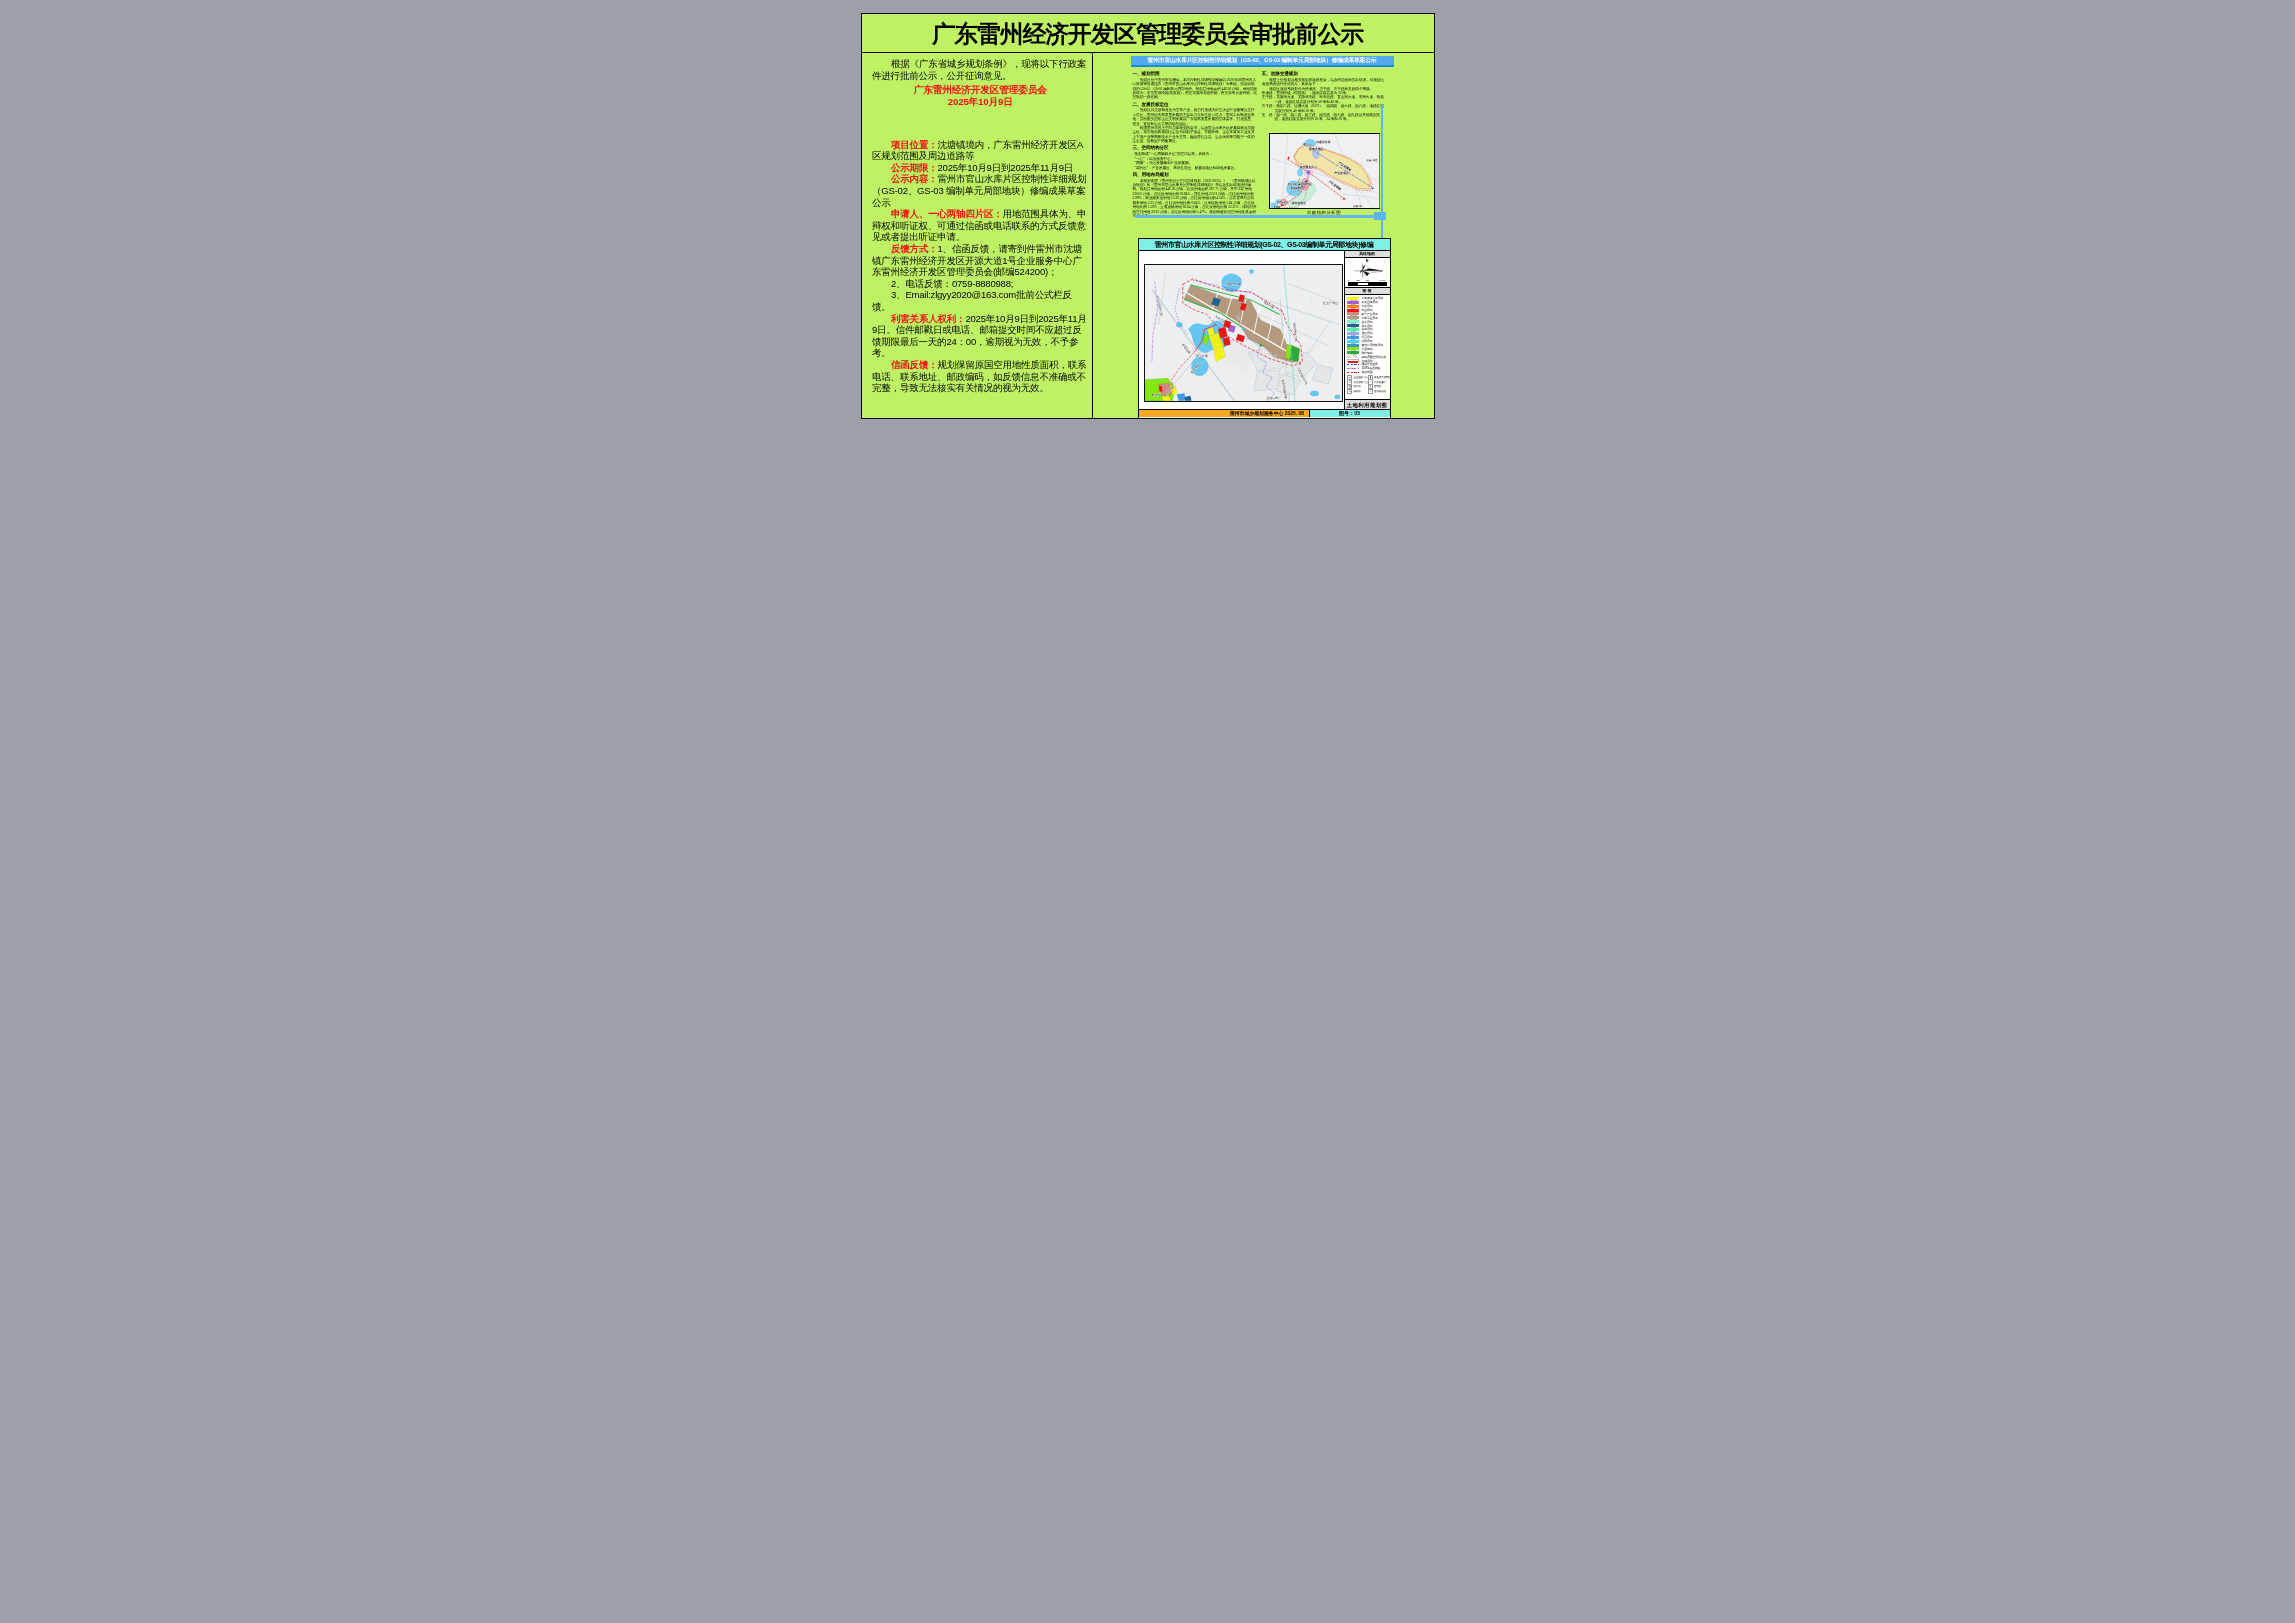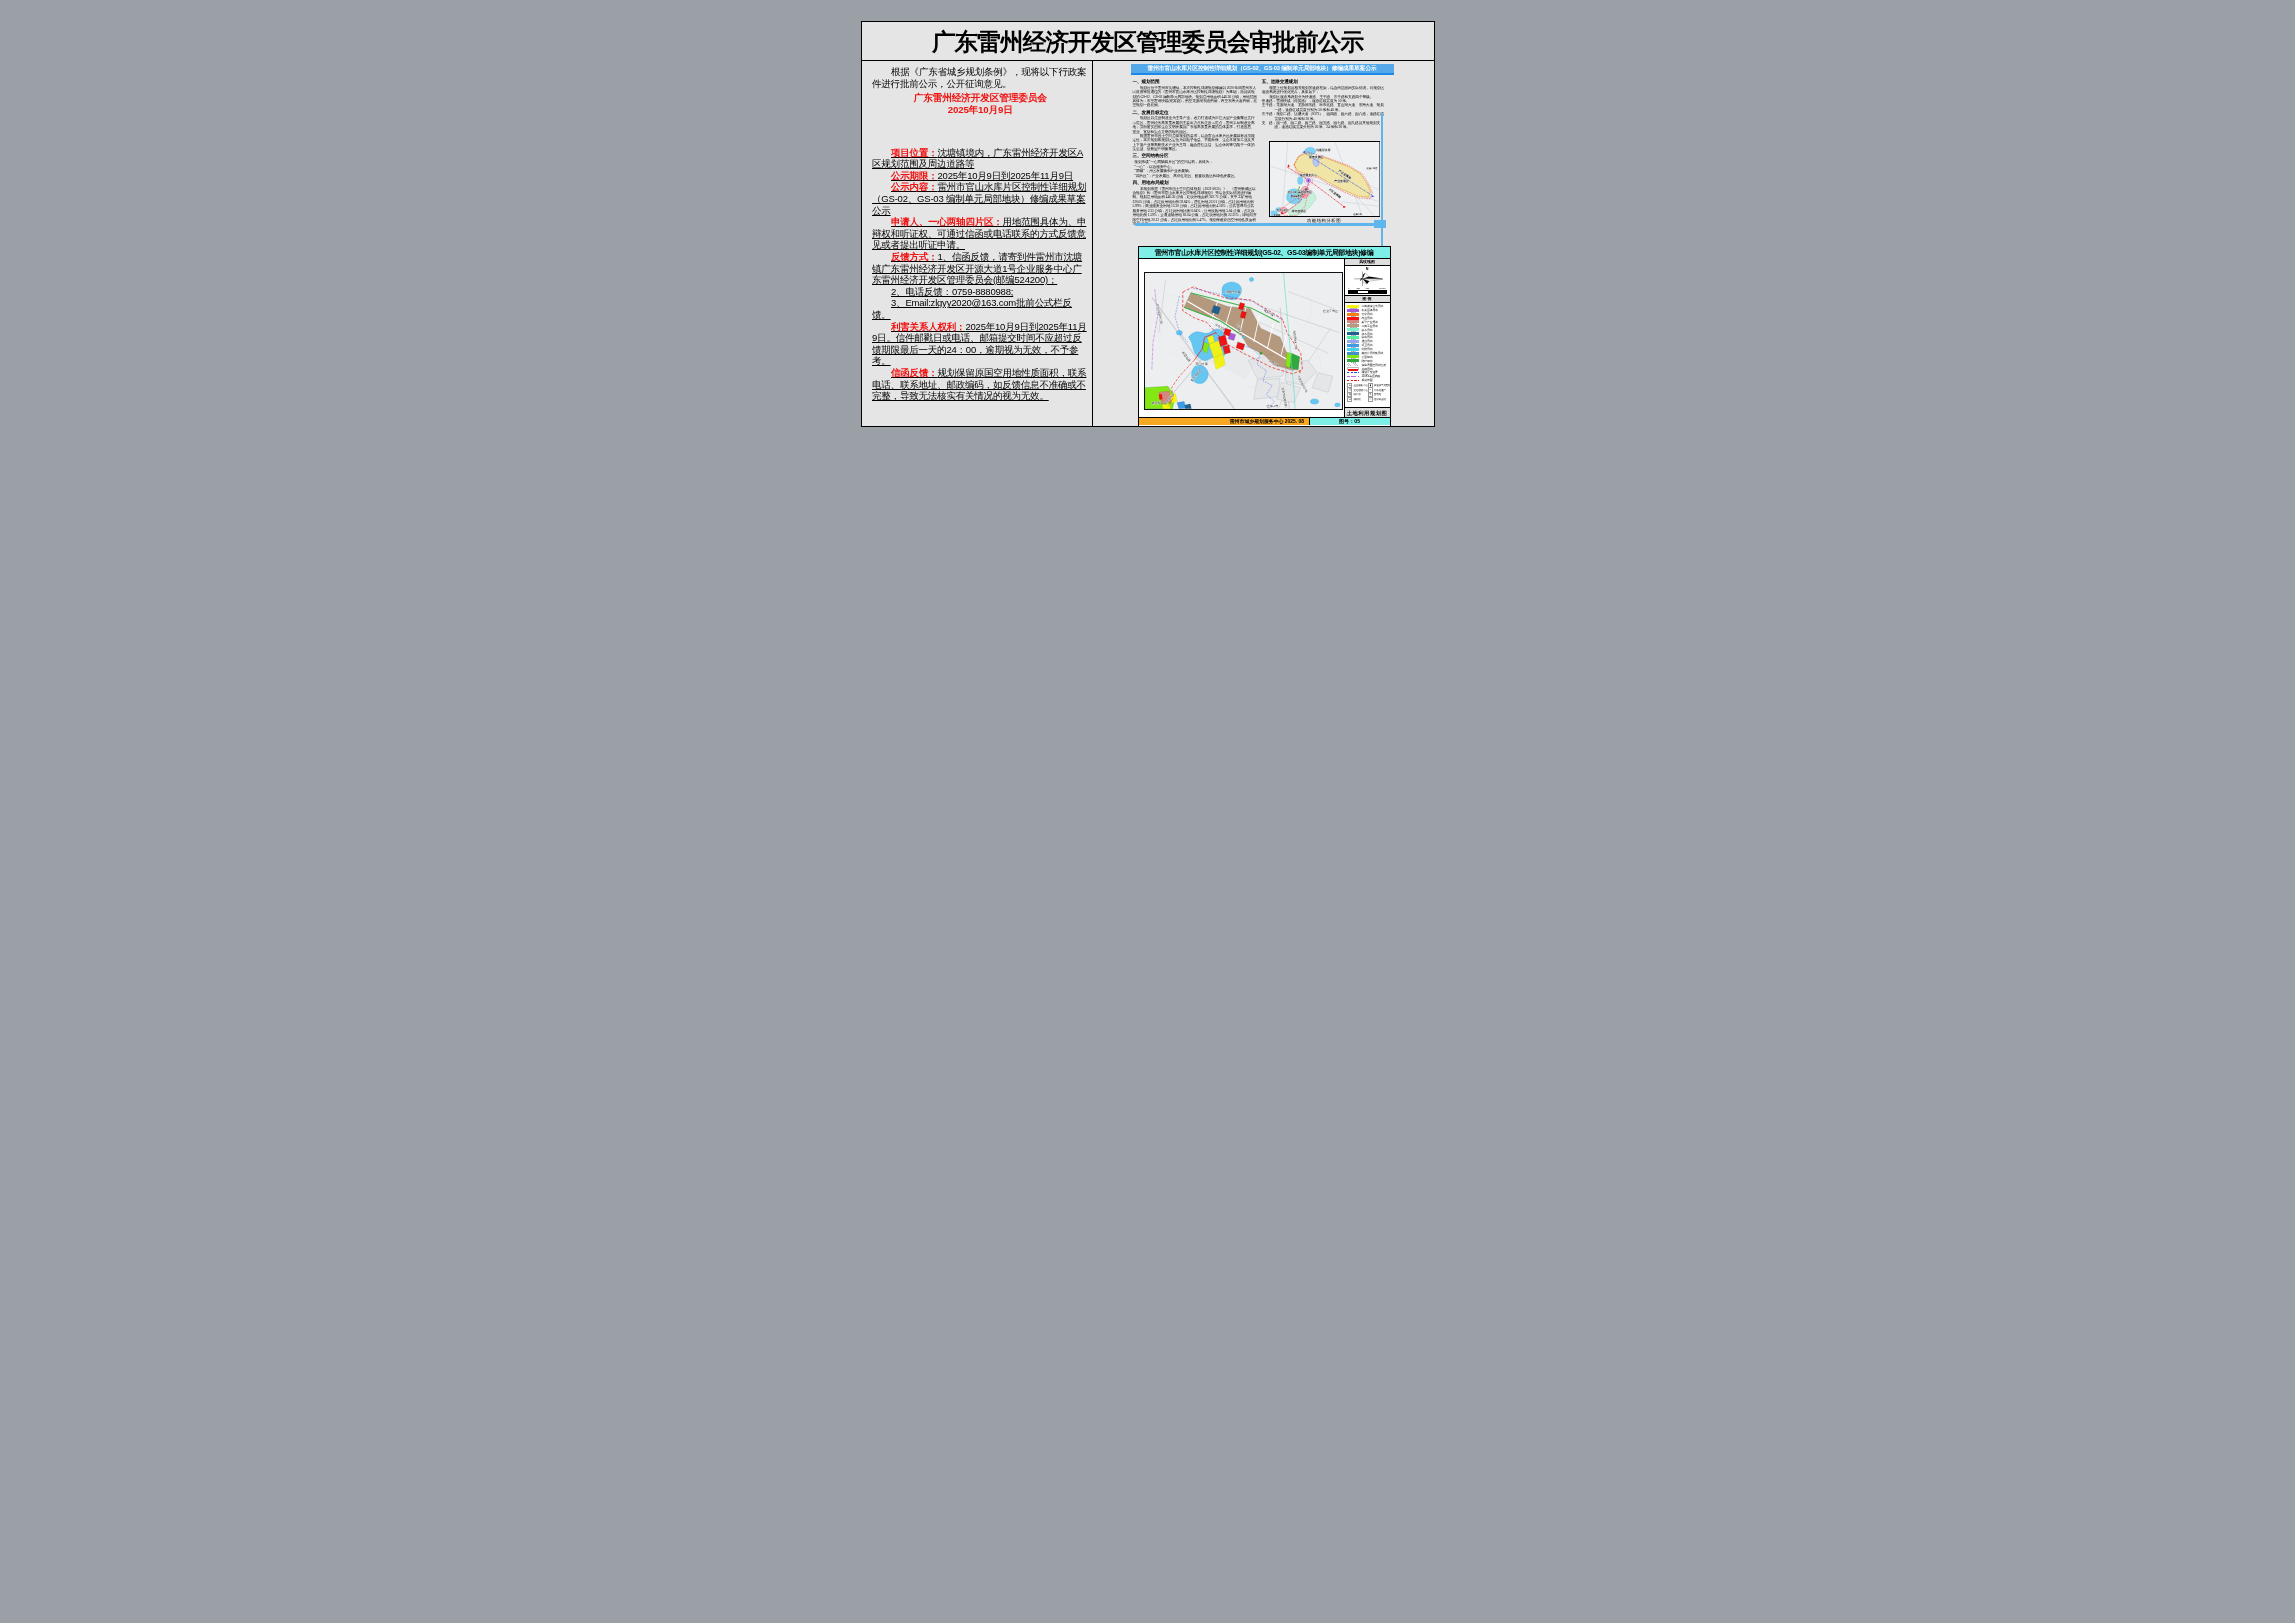--- a/index.html
+++ b/index.html
@@ -1,31 +1,31 @@
 <!DOCTYPE html>
 <html style="font-size:7.4px"><head>
 <meta charset="utf-8">
 <style>
   html,body{margin:0;padding:0;background:#9aa0a6;}
-  .page{position:relative;width:574px;height:406px;margin:21px auto;background:#e5e5e5;
+  .page{position:relative;width:574px;height:406px;margin:13px auto;background:#bef264;
         border:0.5px solid #000;border-top:1.8px solid #000;border-bottom:1.4px solid #000;
         box-sizing:border-box;overflow:hidden;font-family:"Liberation Sans",sans-serif;color:#000;}
   
   .title{position:absolute;top:0.9px;left:0;right:0;height:37px;line-height:38px;text-align:center;
          font-size:23.6px;font-weight:800;letter-spacing:-0.9px;white-space:nowrap;}
   .hrule{position:absolute;top:38px;left:0;right:0;height:0;border-top:0.9px solid #000;}
   .vrule{position:absolute;top:39px;bottom:0;left:230px;width:0;border-left:0.9px solid #000;}
   
   .lc{position:absolute;left:4px;top:39px;width:230px;bottom:0;box-sizing:border-box;
       padding:5.1px 7px 0 6.5px;font-size:9.5px;line-height:11.6px;letter-spacing:-0.2px;}
   .lc p{margin:0;text-indent:2em;}
   .red{color:#F11212;}
   .lc .center{ text-align:center;text-indent:0;font-weight:700;font-size:9.7px;}
   .lc .authority{margin-top:3.2px;}
-  .lc .items{margin-top:31px;text-decoration:underline;}
+  .lc .items{margin-top:31px;}
   .lc .items .lbl{font-weight:700;}
   
   .rz{position:absolute;left:230px;top:39px;right:0;bottom:0;}
   .p1-header{position:absolute;left:39px;top:2.8px;width:263px;height:9.7px;line-height:9.7px;
              text-align:center;color:#fff;font-weight:700;font-size:5.8px;letter-spacing:-0.2px;
              border-bottom:2.3px solid #1E88E8;white-space:nowrap;}
   .p1-cols{position:absolute;left:41px;top:16px;width:252px;display:flex;gap:4.6px;}
   .p1col{font-family:"Liberation Serif",serif;font-size:3.7px;line-height:4.4px;letter-spacing:-0.1px;}
   .p1col.c1{width:125px;}
   .p1col.c2{width:123px;}

